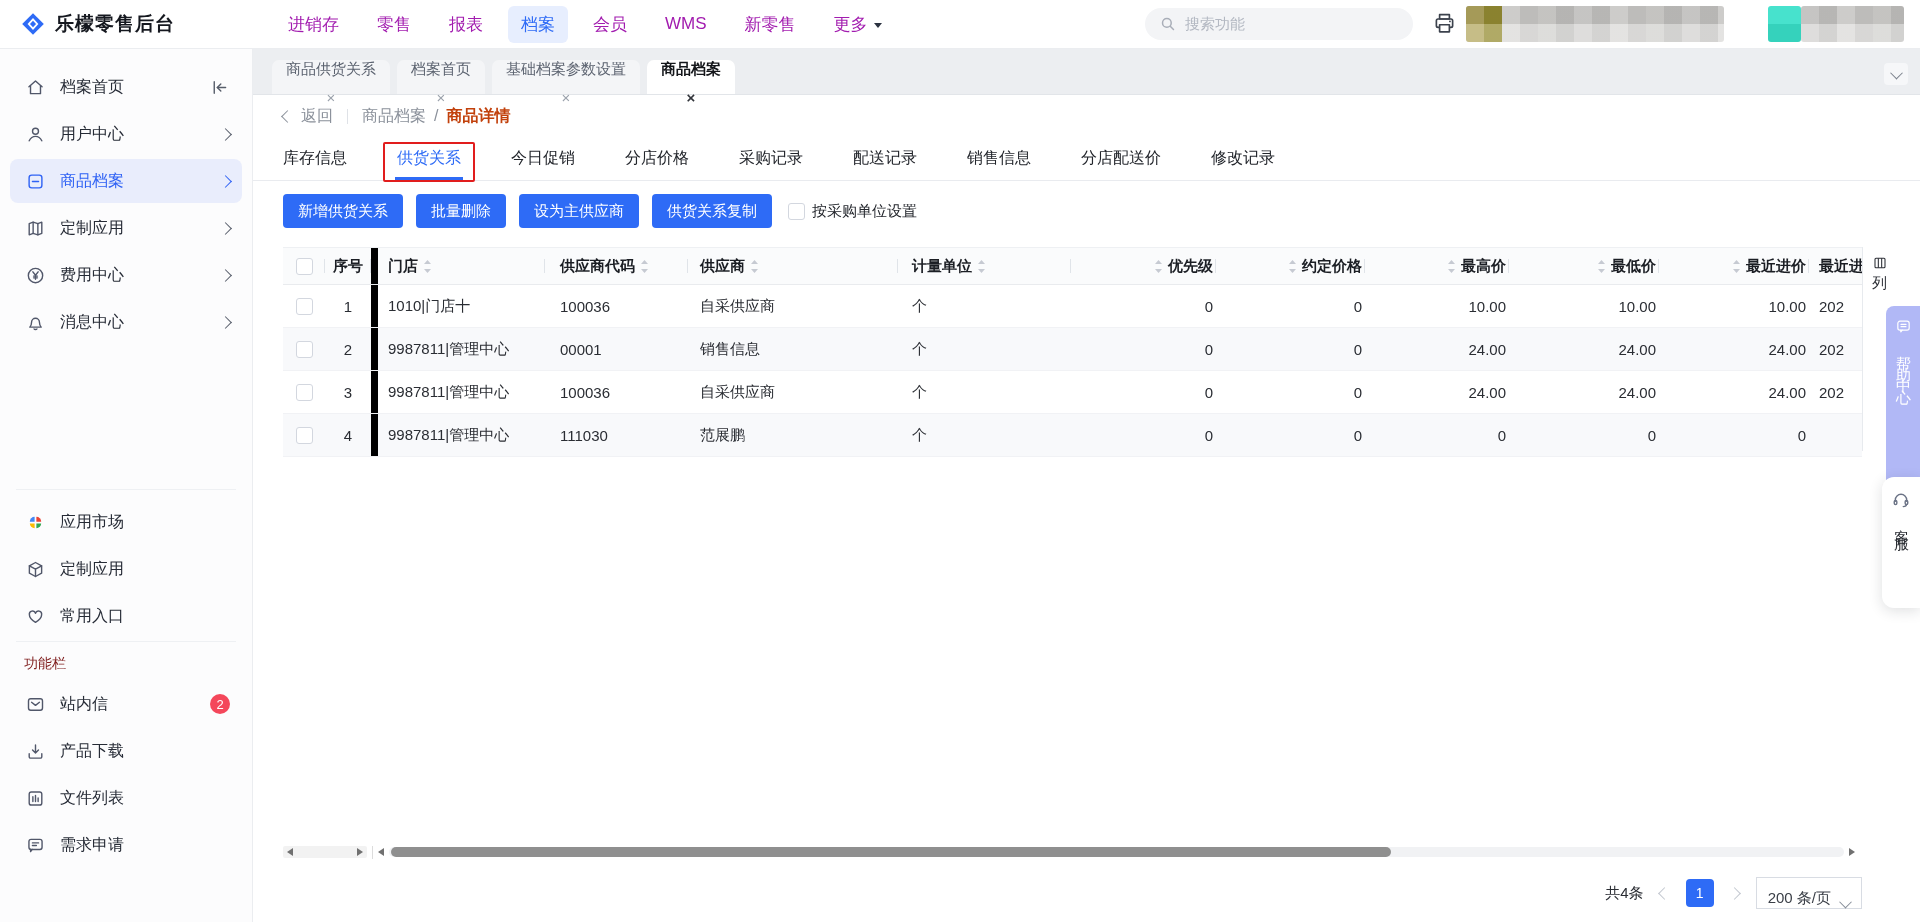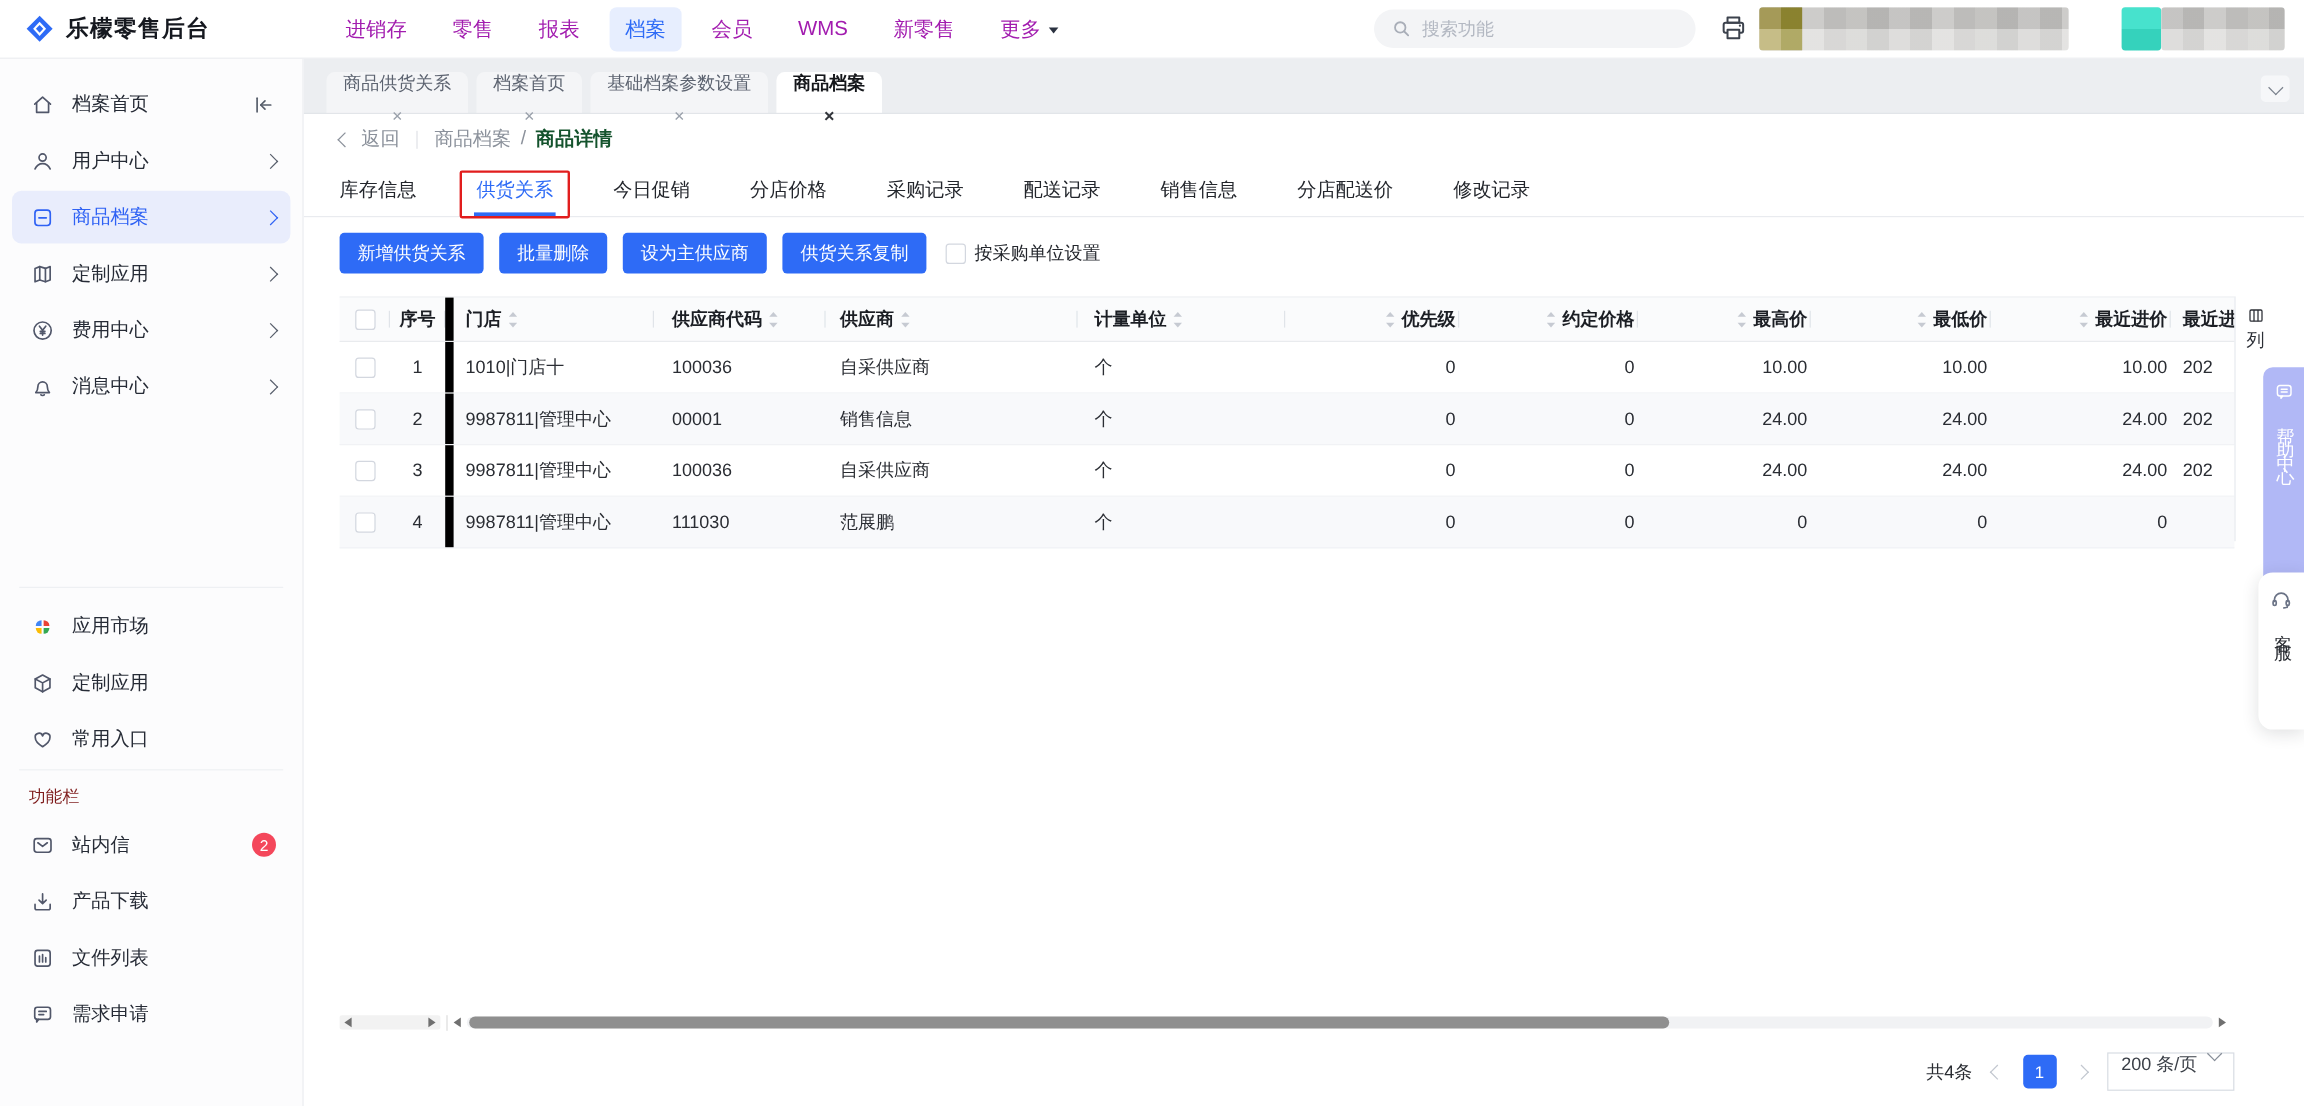--- a/index.html
+++ b/index.html
@@ -64,21 +64,21 @@
               transform:rotate(45deg) translate(-1px,-1px);display:inline-block;}
 
   
   .content{position:absolute;left:253px;top:95px;right:0;bottom:0;background:#fff;}
   .breadcrumb-row{height:42px;display:flex;align-items:center;padding-left:30px;font-size:16px;}
   .chev-l{width:8px;height:8px;border-left:1.8px solid #8b919b;border-bottom:1.8px solid #8b919b;transform:rotate(45deg);display:inline-block;}
   .bc-back{color:#8b919b;margin-left:9px;cursor:pointer;}
   .bc-div{width:1px;height:15px;background:#dfe2e7;margin:0 14px;}
   .bc-parent{color:#8b919b;cursor:pointer;}
   .bc-sep{color:#8b919b;margin:0 8px;}
-  .bc-current{color:#14532d;font-weight:700;}
+  .bc-current{color:#c2410c;font-weight:700;}
 
   .subtabs{display:flex;gap:50px;padding-left:30px;height:43px;align-items:stretch;border-bottom:1px solid #e9ebef;font-size:16px;}
   .subtab{display:flex;align-items:center;position:relative;color:#23262c;cursor:pointer;white-space:nowrap;}
   .subtab.active{color:#2e6bf6;}
   .subtab.active .underline{position:absolute;left:-2px;right:-2px;bottom:0;height:3px;background:#2e6bf6;}
   .red-box{position:absolute;left:-14px;right:-14px;top:5px;bottom:-2px;border:2.5px solid #e11d1d;border-radius:2px;pointer-events:none;}
 
   .toolbar{display:flex;align-items:center;gap:13px;padding-left:30px;margin-top:13px;}
   .btn{height:34px;padding:0 15px;background:#2e6bf6;color:#fff;font-size:15px;border:none;border-radius:4px;
        display:flex;align-items:center;cursor:pointer;white-space:nowrap;}
@@ -116,21 +116,21 @@
   .vline{width:1px;height:13px;background:#dcdcdc;margin:0 5px;}
   .htrack{width:1455px;height:10px;background:#f1f2f4;border-radius:5px;margin:0 5px;position:relative;}
   .hthumb{position:absolute;left:2px;top:0;width:1000px;height:10px;border-radius:5px;background:#8f8f8f;}
 
   .pagination{position:absolute;top:782px;right:58px;display:flex;align-items:center;gap:13px;font-size:15px;color:#2a2d33;}
   .pg-arrow{display:flex;align-items:center;justify-content:center;width:16px;height:28px;cursor:pointer;}
   .chv{display:inline-block;width:8px;height:8px;border-left:1.8px solid #c2c7cf;border-bottom:1.8px solid #c2c7cf;}
   .chv-l{transform:rotate(45deg);}
   .chv-rr{transform:rotate(-135deg);}
   .pg-page{width:28px;height:28px;background:#2e6bf6;color:#fff;border-radius:4px;display:flex;align-items:center;justify-content:center;font-size:14px;cursor:pointer;}
-  .pg-size{height:30px;border:1px solid #d8dce3;border-radius:0;display:flex;align-items:flex-start;gap:10px;padding:0 11px;cursor:pointer;color:#3a3f47;}
+  .pg-size{height:30px;border:1px solid #d8dce3;border-radius:0;display:flex;align-items:flex-end;gap:10px;padding:0 11px;cursor:pointer;color:#3a3f47;}
   .pg-size .caret-down{border-color:#868d98;margin-top:-3px;}
 
   
   .help-widget{position:absolute;left:1886px;top:306px;width:34px;height:186px;background:#b1b8f6;border-radius:8px 0 0 8px;
                display:flex;flex-direction:column;align-items:center;padding-top:12px;box-sizing:border-box;gap:9px;z-index:40;cursor:pointer;}
   .v-text{writing-mode:vertical-rl;letter-spacing:11px;font-size:15px;}
   .help-widget .v-text{color:#fff;}
   .service-widget{position:absolute;left:1882px;top:477px;width:38px;height:131px;background:#fff;border-radius:12px 0 0 12px;
                   box-shadow:0 3px 14px rgba(31,35,41,.14);display:flex;flex-direction:column;align-items:center;
                   padding-top:13px;box-sizing:border-box;gap:7px;z-index:40;cursor:pointer;}

